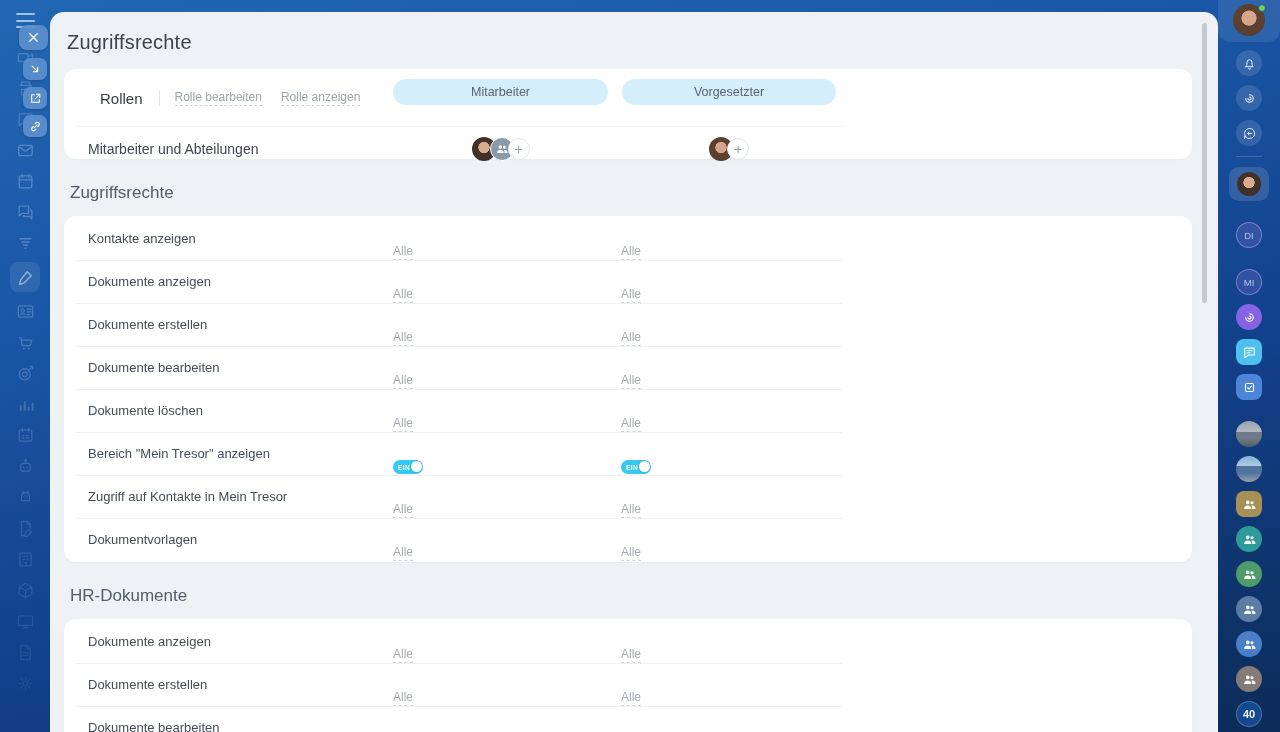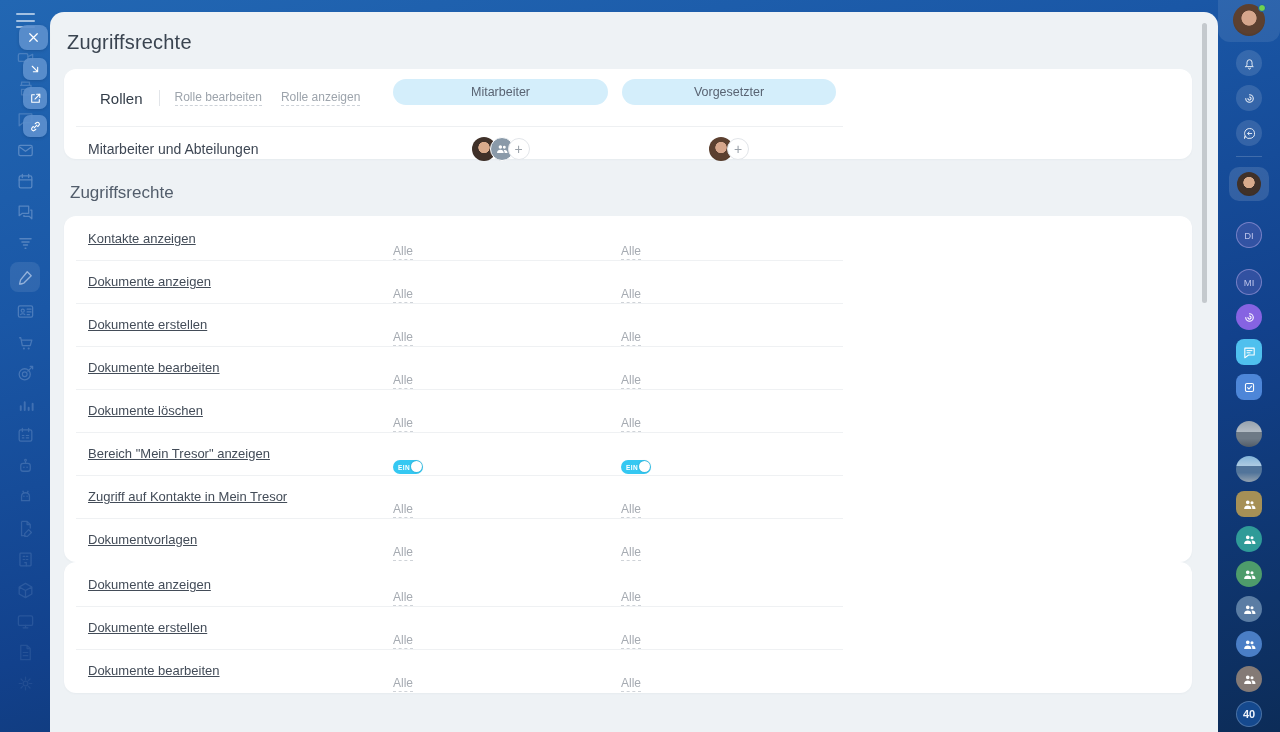--- a/index.html
+++ b/index.html
@@ -53,21 +53,21 @@
   .avatar-sm + .avatar-sm, .avatar-sm + .add-btn, .group-sm + .add-btn { margin-left:-6px; }
   .group-sm { width:24px; height:24px; border-radius:50%; background:#8a9aa9; color:#fff; display:flex; align-items:center; justify-content:center; flex:none; border:1px solid #fff; margin-left:-6px; }
   .group-sm .ic { width:14px; height:14px; }
   .add-btn { width:22px; height:22px; border-radius:50%; background:#fff; border:1px solid #e2e5e9; color:#9aa1a9; font-size:14px; line-height:20px; text-align:center; cursor:pointer; flex:none; }
 
   
   .section-title { font-size:17px; font-weight:400; color:#525d6b; margin:24px 0 13px 20px; }
   .perm-card { padding:1px 0; }
   .p-row { height:43px; display:flex; align-items:center; padding-left:24px; position:relative; }
   .p-row + .p-row::before { content:""; position:absolute; left:12px; width:767px; top:0; height:1px; background:#eff1f3; }
-  .p-label { font-size:13px; color:#434c58;text-decoration:underline; }
+  .p-label { font-size:13px; color:#434c58; }
   .p-col { position:absolute; top:0; height:100%; display:flex; align-items:center; justify-content:flex-start;margin-top:13px; }
   .p-col.c1 { left:329px; width:215px; }
   .p-col.c2 { left:557px; width:215px; }
   .alle-link { font-size:12px; color:#a6abb2; border-bottom:1px dashed #cfd3d8; padding-bottom:1px; cursor:pointer; }
   .toggle { position:relative; width:30px; height:14px; border-radius:8px; background:#35c8f2; cursor:pointer; flex:none; }
   .toggle .t-txt { position:absolute; left:5px; top:4px; font-size:6.5px; font-weight:bold; color:#fff; letter-spacing:.4px; }
   .toggle .knob { position:absolute; right:1.5px; top:1.5px; width:11px; height:11px; border-radius:50%; background:#fff; box-shadow:0 0 2px rgba(0,0,0,.25); }
 
   
   .right-rail { position:absolute; right:0; top:0; bottom:0; width:62px; z-index:5; display:flex; flex-direction:column; align-items:center; }
@@ -467,20 +467,21 @@
         <div class="p-row">
           <span class="p-label">Dokumentvorlagen</span>
           <span class="p-col c1">
             <span class="alle-link">Alle</span>
           </span>
           <span class="p-col c2">
             <span class="alle-link">Alle</span>
           </span>
         </div>
       </section>
+      <h2 class="section-title">HR-Dokumente</h2>
       <section class="card perm-card">
         <div class="p-row">
           <span class="p-label">Dokumente anzeigen</span>
           <span class="p-col c1">
             <span class="alle-link">Alle</span>
           </span>
           <span class="p-col c2">
             <span class="alle-link">Alle</span>
           </span>
         </div>

